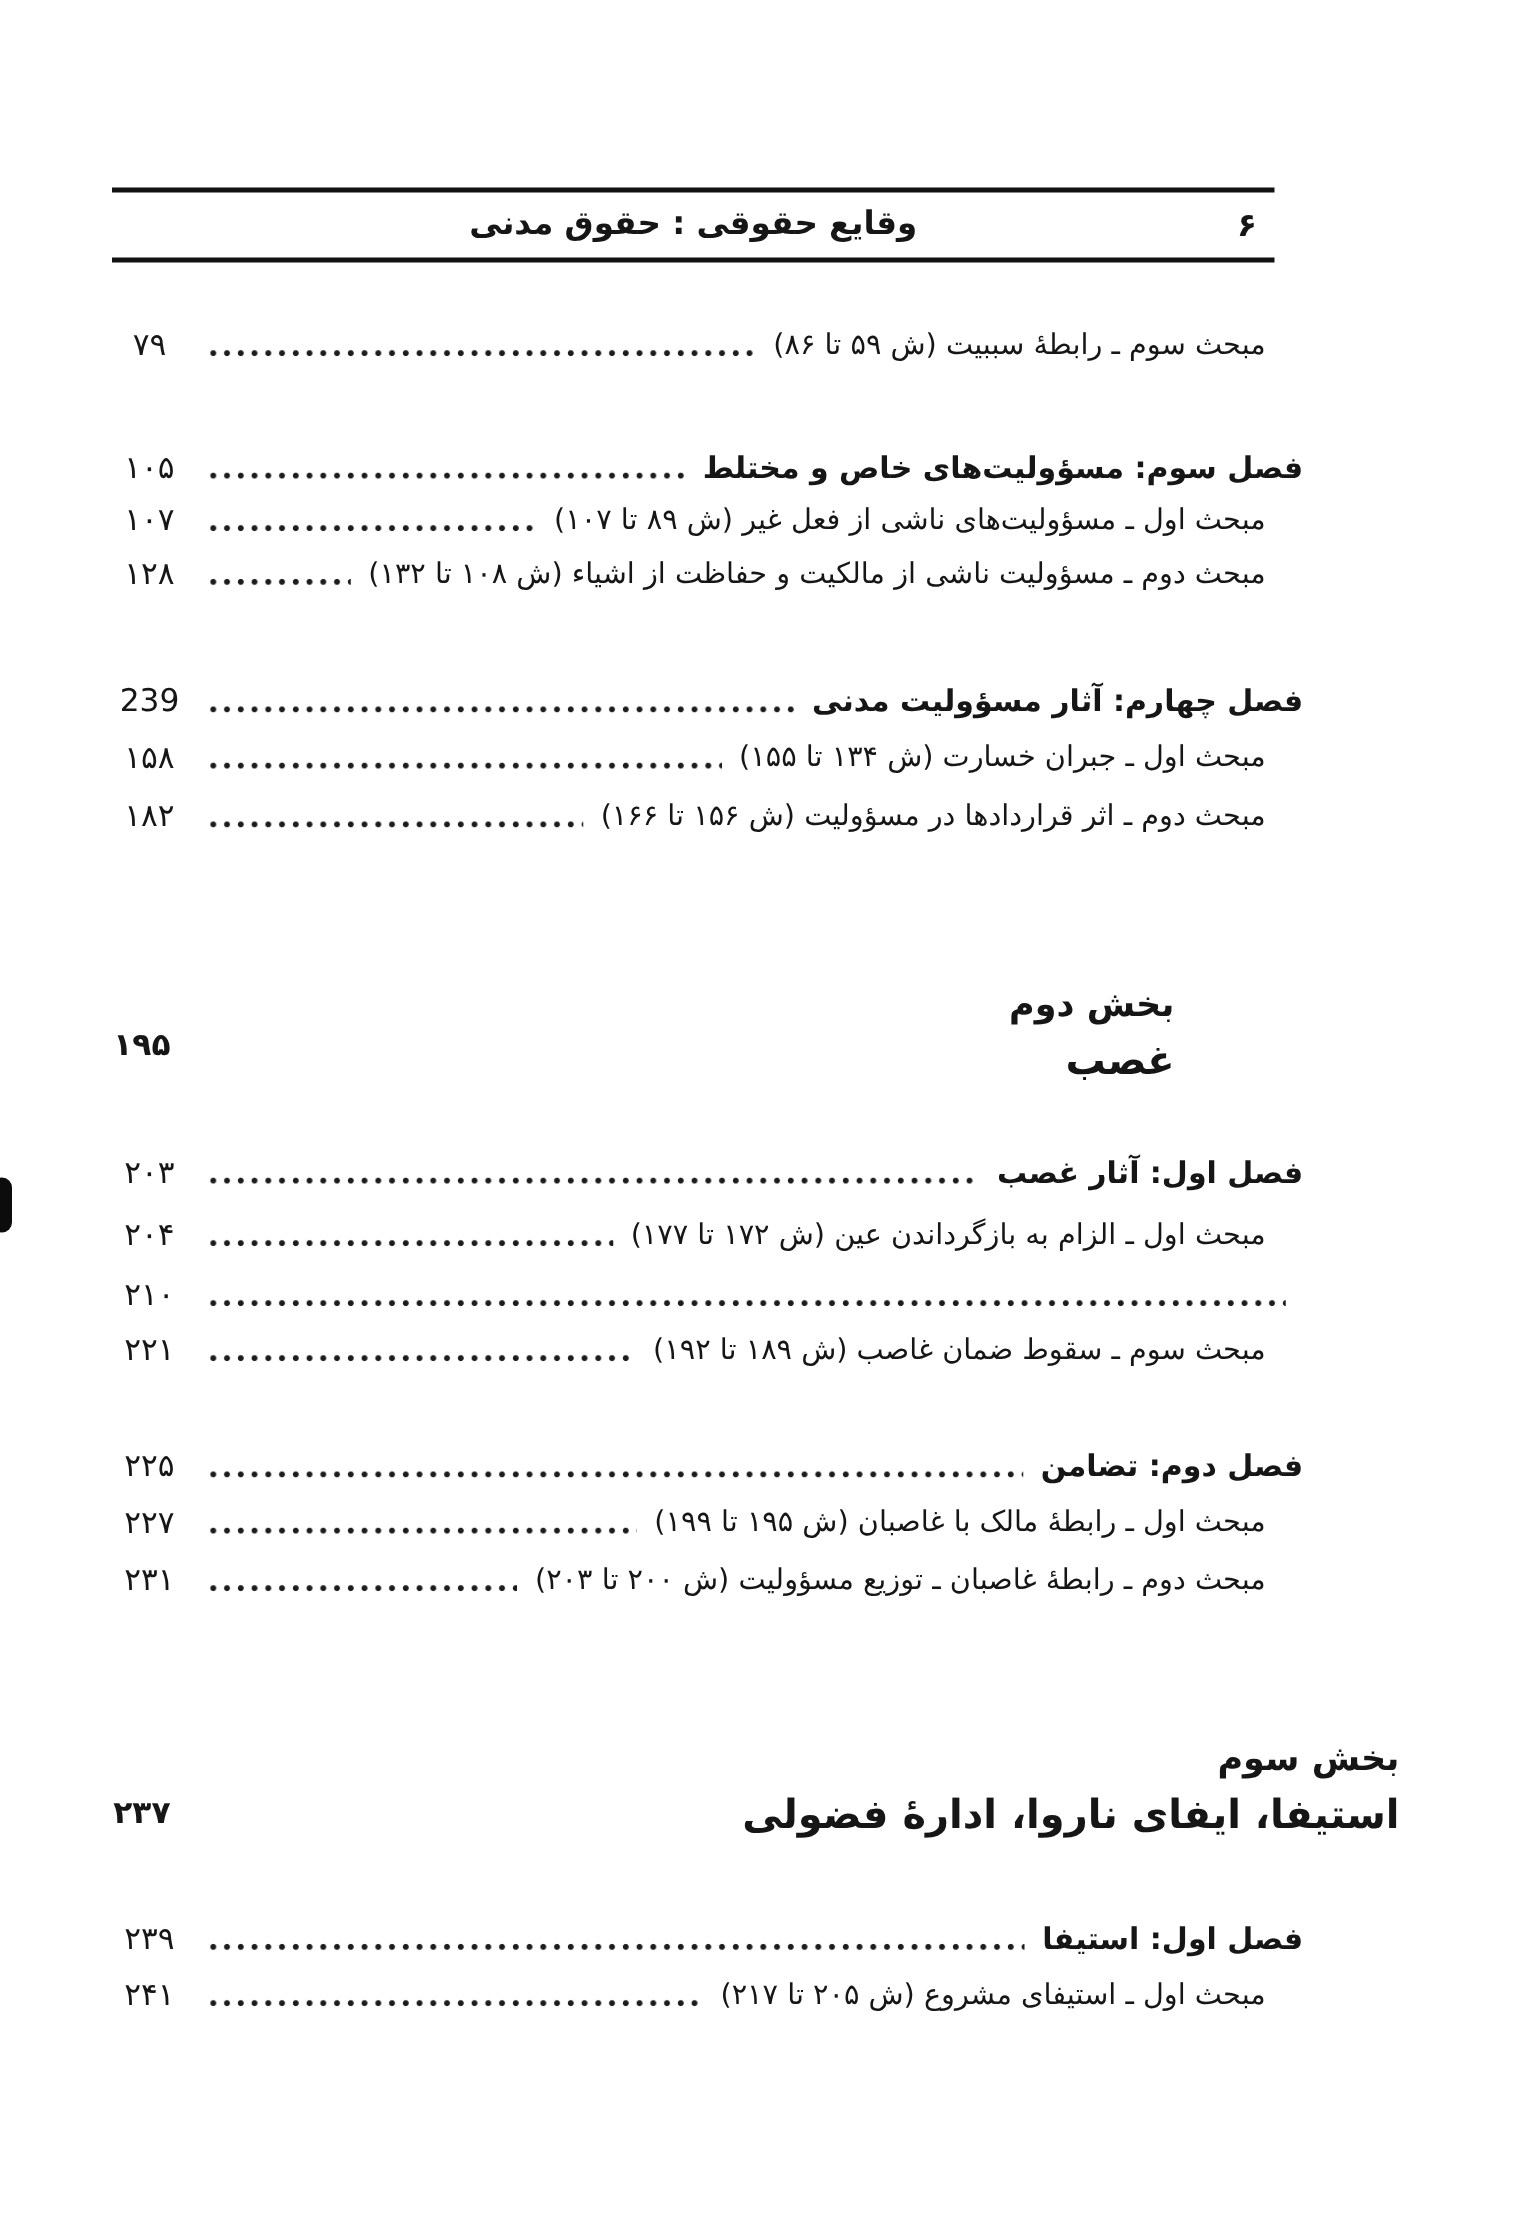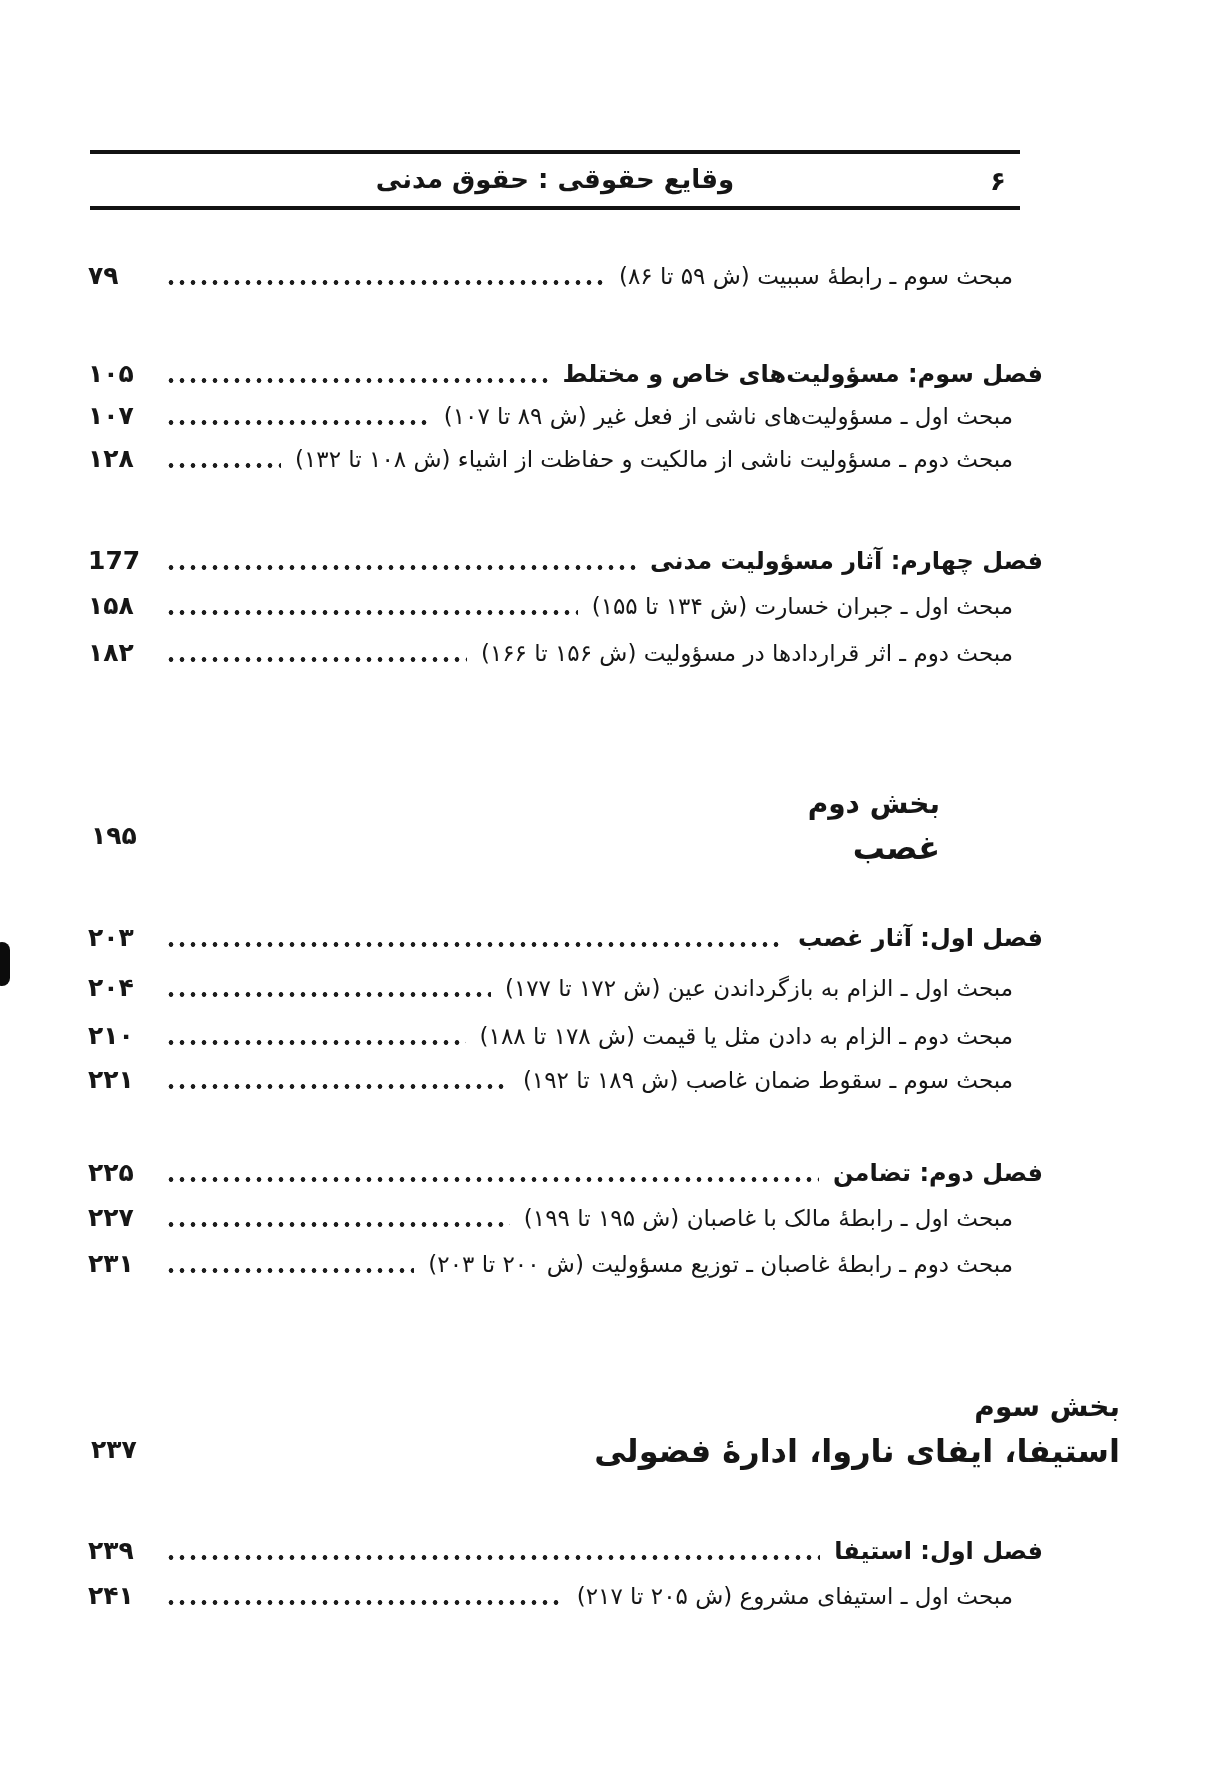--- a/index.html
+++ b/index.html
@@ -34,22 +34,22 @@
   .row.sub .entry{padding-right:30px;font-weight:normal;}
   .row.chap{font-size:24px;}
   .row.chap .entry{font-weight:bold;}
   .leader{
     flex:1 1 auto;height:9px;align-self:flex-end;
     margin:0 14px 7px 16px;
     background-image:radial-gradient(circle at 3px 4.5px,#1c1c1c 2px,rgba(0,0,0,0) 2.7px);
     background-size:11px 9px;background-repeat:repeat-x;
   }
   .pnum{
-    flex:0 0 auto;min-width:64px;text-align:left;
-    font-size:25px;font-weight:bold;
+    flex:0 0 auto;min-width:64px;text-align:center;
+    font-size:25px;font-weight:normal;
   }
   
   .part{position:absolute;text-align:right;font-weight:bold;}
   .part .l1{font-size:28px;line-height:44px;}
   .part .l2{font-size:32px;line-height:44px;}
   .part-page{
     position:absolute;left:91px;font-size:25px;font-weight:bold;line-height:36px;
   }
   
   .wm{position:absolute;left:170px;top:755px;width:872px;height:266px;z-index:0;}
@@ -100,21 +100,21 @@
     <span class="pnum">۱۰۷</span>
   </div>
   <div class="row sub" style="top:441px">
     <span class="entry">مبحث دوم ـ مسؤولیت ناشی از مالکیت و حفاظت از اشیاء (ش ۱۰۸ تا ۱۳۲)</span>
     <span class="leader"></span>
     <span class="pnum">۱۲۸</span>
   </div>
   <div class="row chap" style="top:543px">
     <span class="entry">فصل چهارم: آثار مسؤولیت مدنی</span>
     <span class="leader"></span>
-    <span class="pnum">177</span>
+    <span class="pnum">239</span>
   </div>
   <div class="row sub" style="top:588px">
     <span class="entry">مبحث اول ـ جبران خسارت (ش ۱۳۴ تا ۱۵۵)</span>
     <span class="leader"></span>
     <span class="pnum">۱۵۸</span>
   </div>
   <div class="row sub" style="top:635px">
     <span class="entry">مبحث دوم ـ اثر قراردادها در مسؤولیت (ش ۱۵۶ تا ۱۶۶)</span>
     <span class="leader"></span>
     <span class="pnum">۱۸۲</span>
@@ -130,21 +130,20 @@
     <span class="entry">فصل اول: آثار غصب</span>
     <span class="leader"></span>
     <span class="pnum">۲۰۳</span>
   </div>
   <div class="row sub" style="top:970px">
     <span class="entry">مبحث اول ـ الزام به بازگرداندن عین (ش ۱۷۲ تا ۱۷۷)</span>
     <span class="leader"></span>
     <span class="pnum">۲۰۴</span>
   </div>
   <div class="row sub" style="top:1018px">
-    <span class="entry">مبحث دوم ـ الزام به دادن مثل یا قیمت (ش ۱۷۸ تا ۱۸۸)</span>
     <span class="leader"></span>
     <span class="pnum">۲۱۰</span>
   </div>
   <div class="row sub" style="top:1062px">
     <span class="entry">مبحث سوم ـ سقوط ضمان غاصب (ش ۱۸۹ تا ۱۹۲)</span>
     <span class="leader"></span>
     <span class="pnum">۲۲۱</span>
   </div>
   <div class="row chap" style="top:1155px">
     <span class="entry">فصل دوم: تضامن</span>

